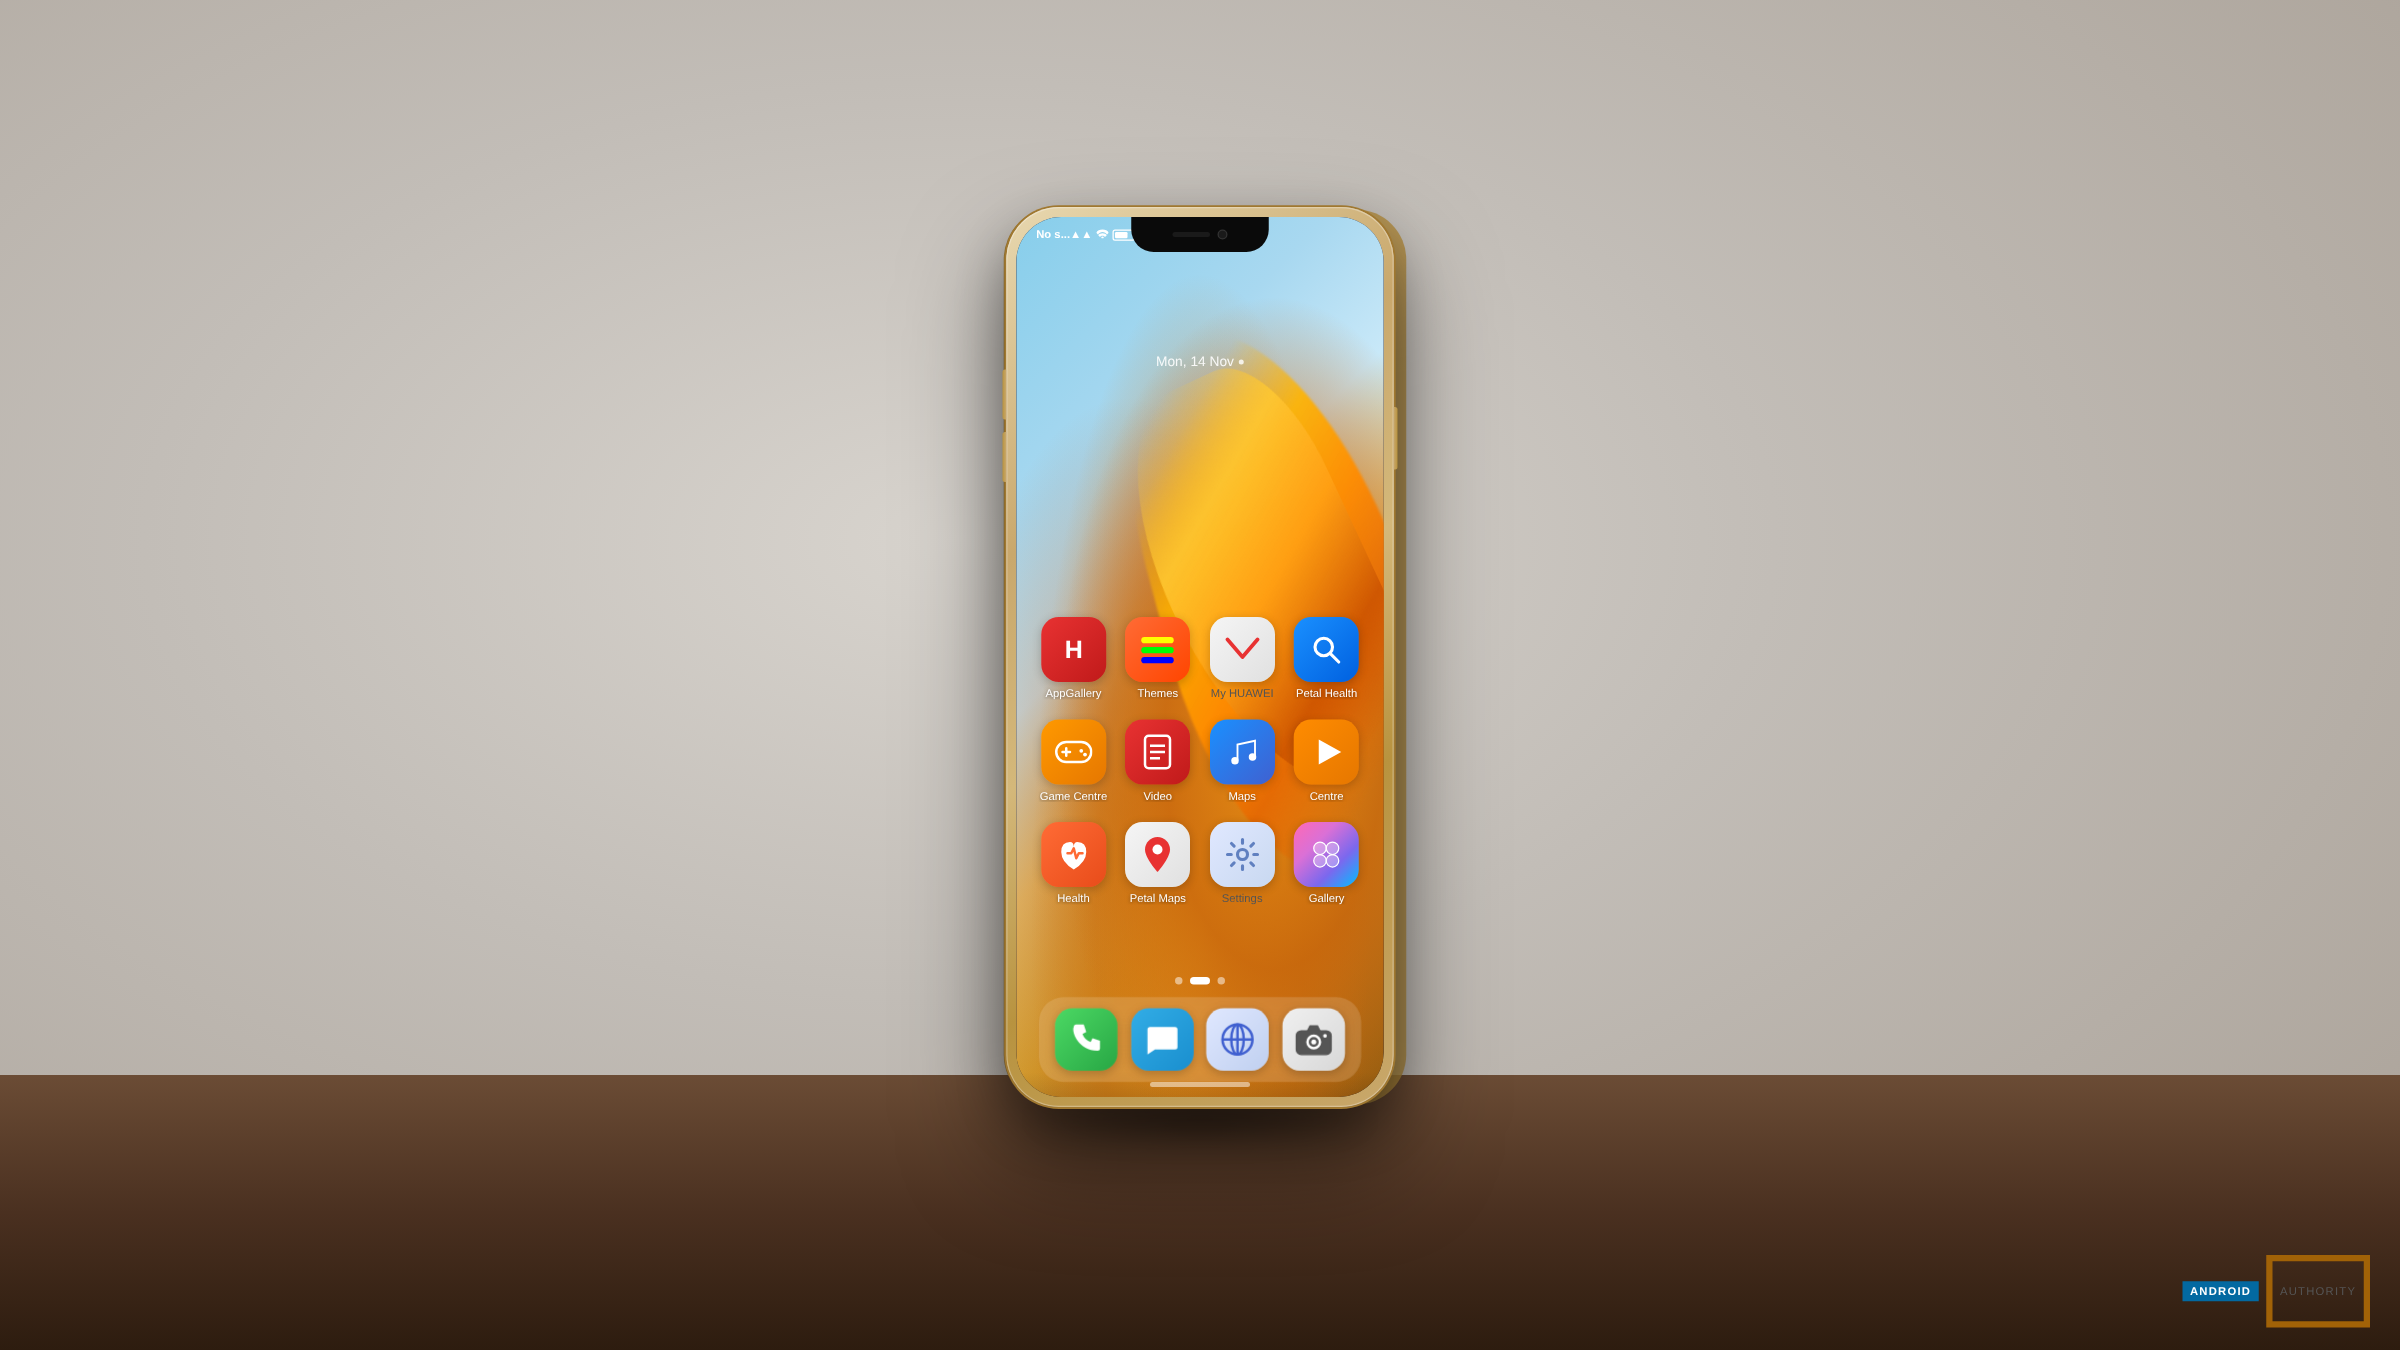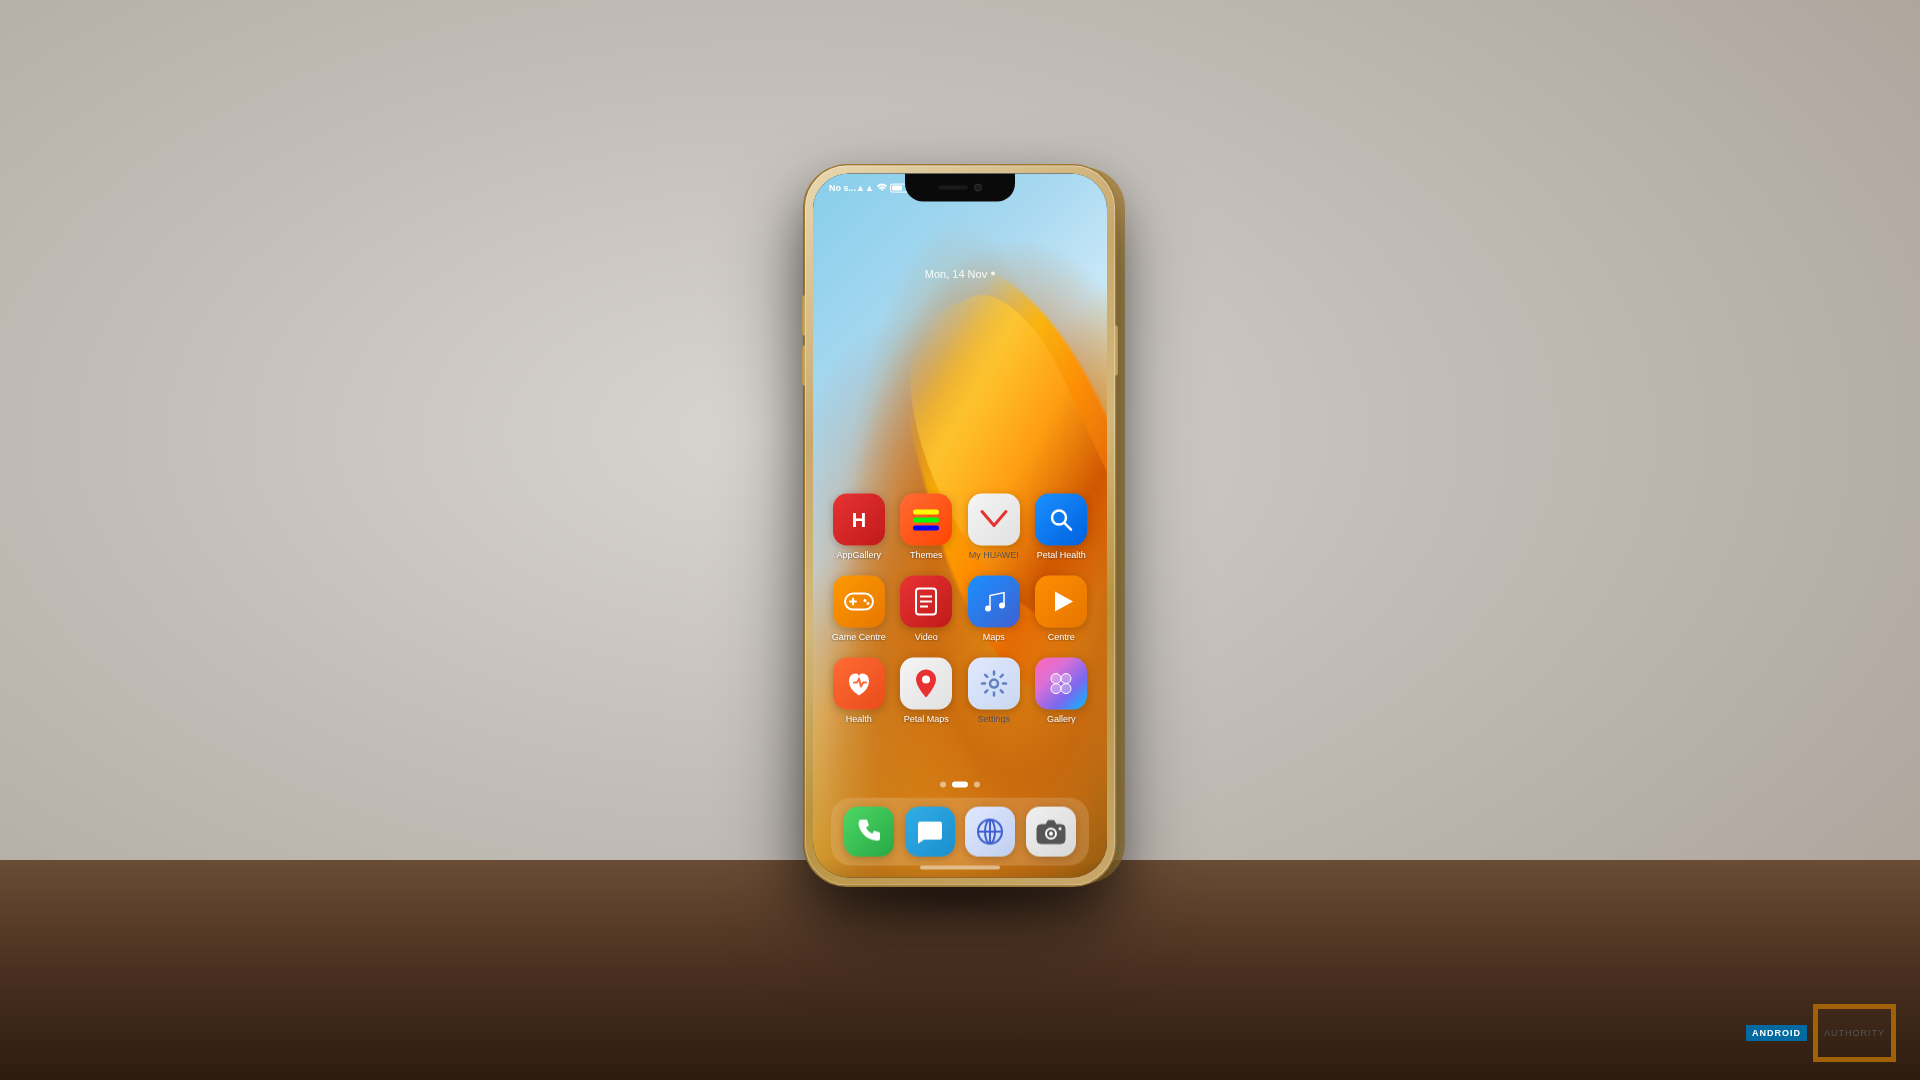--- a/index.html
+++ b/index.html
@@ -214,21 +214,21 @@
       font-weight: 200;
       color: white;
       letter-spacing: 2px;
       text-shadow: 0 2px 8px rgba(0,0,0,0.3);
       line-height: 1;
     }
 
     .clock-date {
       font-size: 11px;
       color: rgba(255,255,255,0.9);
-      margin-top: 4px;
+      margin-top: 20px;
       font-weight: 400;
       display: flex;
       align-items: center;
       justify-content: center;
       gap: 4px;
     }
 
     .clock-dot {
       width: 4px;
       height: 4px;

